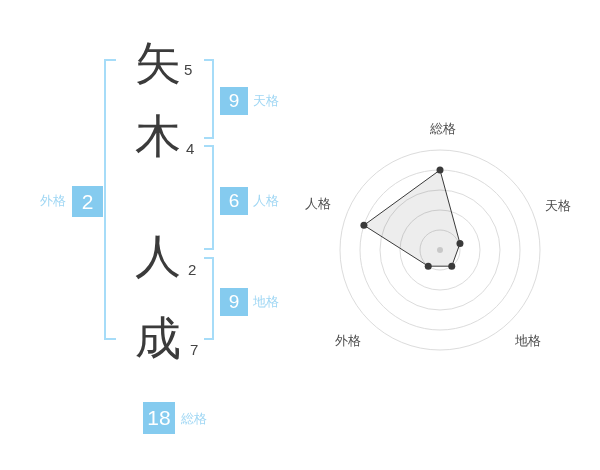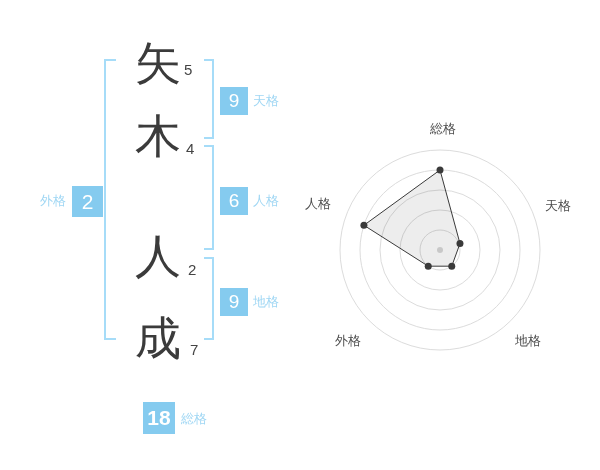--- a/index.html
+++ b/index.html
@@ -64,21 +64,21 @@
 
   <div class="abs badge" style="left:220px; top:187px; width:28px; height:28px;">6</div>
   <div class="abs kaku-label" style="left:253px; top:194px;">人格</div>
 
   <div class="abs badge" style="left:220px; top:288px; width:28px; height:28px;">9</div>
   <div class="abs kaku-label" style="left:253px; top:295px;">地格</div>
 
   <div class="abs kaku-label" style="left:40px; top:194px;">外格</div>
   <div class="abs badge big" style="left:72px; top:186px; width:31px; height:31px;">2</div>
 
-  <div class="abs badge big" style="left:143px; top:402px; width:32px; height:32px;font-weight:bold;">18</div>
+  <div class="abs badge big" style="left:143px; top:402px; width:32px; height:32px;">18</div>
   <div class="abs kaku-label" style="left:181px; top:412px;">総格</div>
 
   <svg class="abs" style="left:330px; top:140px;" width="220" height="220" viewBox="0 0 220 220">
       <circle cx="110" cy="110" r="20" fill="none" stroke="#dcdcdc" stroke-width="1"></circle>
       <circle cx="110" cy="110" r="40" fill="none" stroke="#dcdcdc" stroke-width="1"></circle>
       <circle cx="110" cy="110" r="60" fill="none" stroke="#dcdcdc" stroke-width="1"></circle>
       <circle cx="110" cy="110" r="80" fill="none" stroke="#dcdcdc" stroke-width="1"></circle>
       <circle cx="110" cy="110" r="100" fill="none" stroke="#dcdcdc" stroke-width="1"></circle>
       <polygon points="110.00,30.00 129.97,103.51 121.76,126.18 98.24,126.18 33.92,85.28" fill="rgba(0,0,0,0.07)" stroke="#3a3a3a" stroke-width="1"></polygon>
       <circle cx="110" cy="30" r="3.5" fill="#3a3a3a"></circle>

